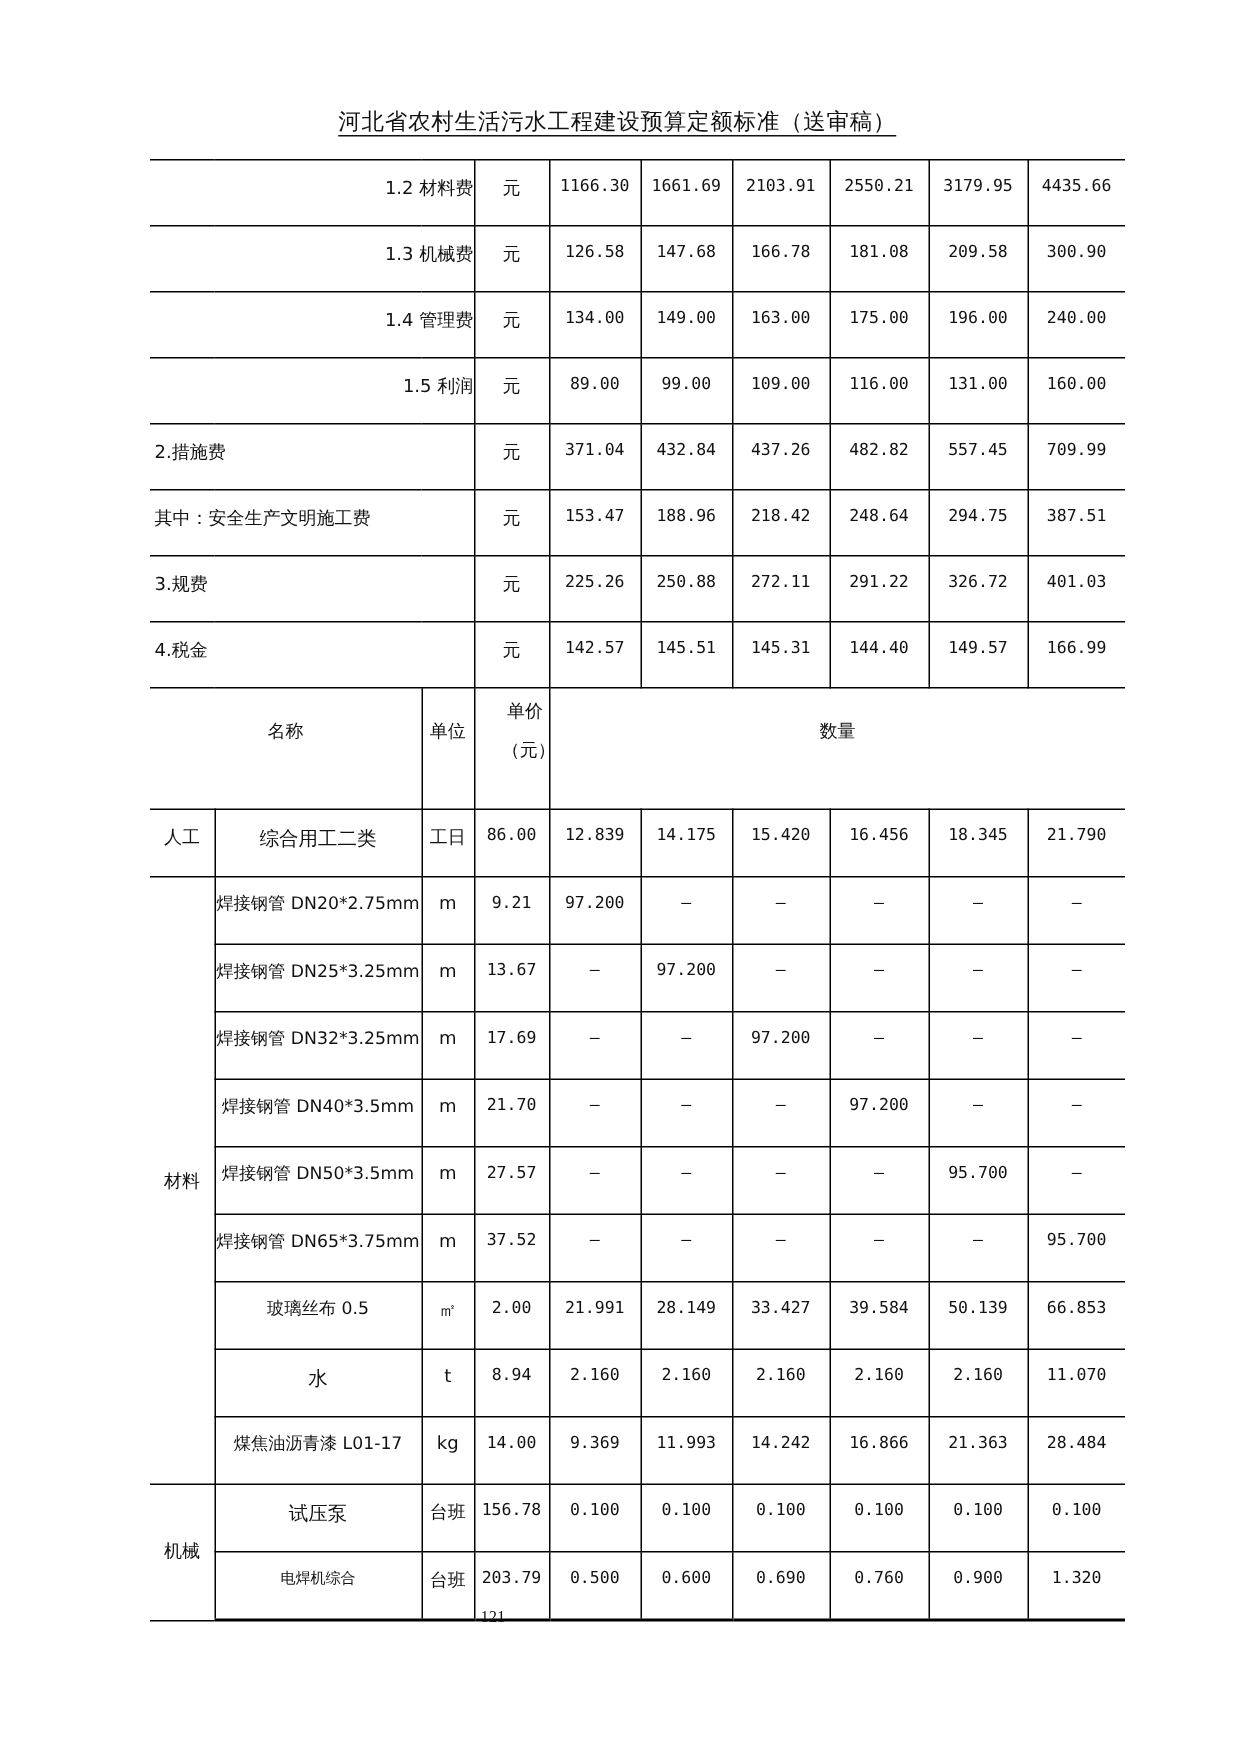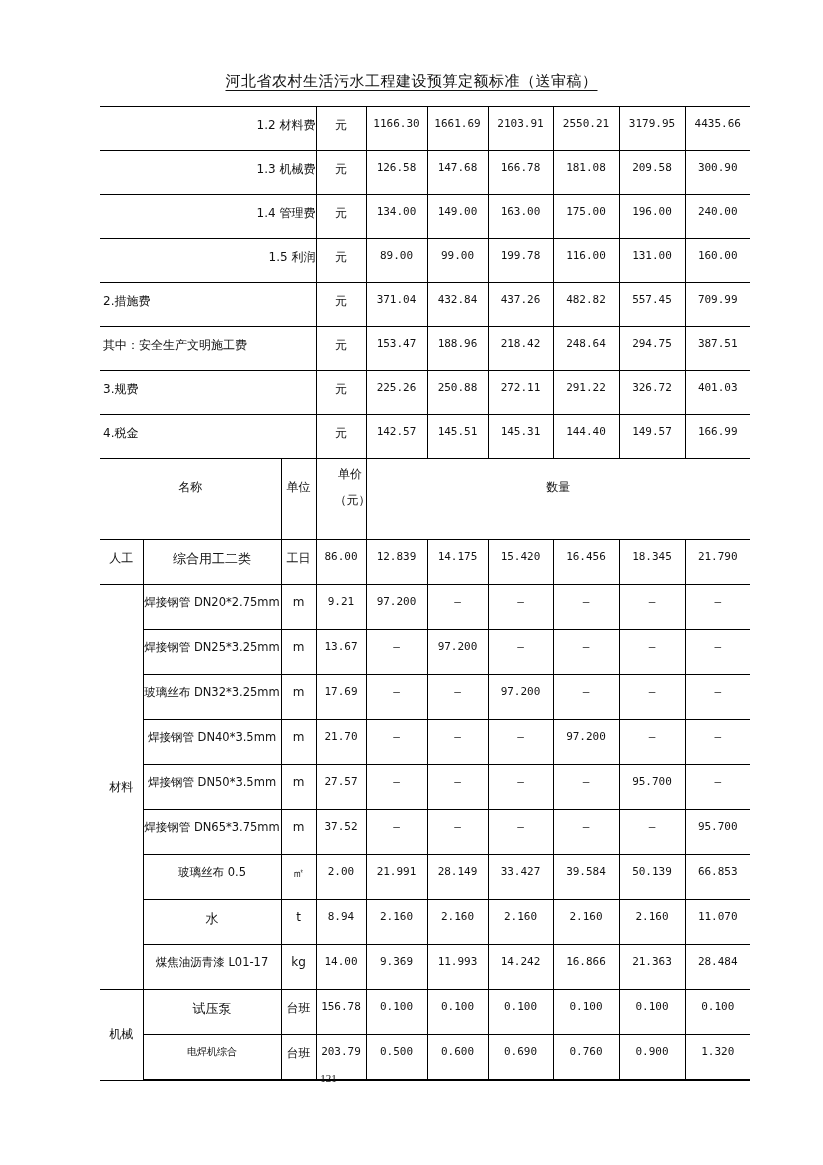--- a/index.html
+++ b/index.html
@@ -75,21 +75,21 @@
         <td>163.00</td>
         <td>175.00</td>
         <td>196.00</td>
         <td class="rightcell">240.00</td>
       </tr>
       <tr class="h43">
         <td colspan="3" class="lbl leftcell ind">1.5 利润</td>
         <td class="cn">元</td>
         <td>89.00</td>
         <td>99.00</td>
-        <td>199.78</td>
+        <td>109.00</td>
         <td>116.00</td>
         <td>131.00</td>
         <td class="rightcell">160.00</td>
       </tr>
       <tr class="h43">
         <td colspan="3" class="lbl leftcell noind">2.措施费</td>
         <td class="cn">元</td>
         <td>371.04</td>
         <td>432.84</td>
         <td>437.26</td>
@@ -167,21 +167,21 @@
         <td class="cn">m</td>
         <td>13.67</td>
         <td>–</td>
         <td>97.200</td>
         <td>–</td>
         <td>–</td>
         <td>–</td>
         <td class="rightcell">–</td>
       </tr>
       <tr class="h44">
-        <td class="cn" style="font-size:11.5px;">玻璃丝布 DN32*3.25mm</td>
+        <td class="cn" style="font-size:11.5px;">焊接钢管 DN32*3.25mm</td>
         <td class="cn">m</td>
         <td>17.69</td>
         <td>–</td>
         <td>–</td>
         <td>97.200</td>
         <td>–</td>
         <td>–</td>
         <td class="rightcell">–</td>
       </tr>
       <tr class="h44">

